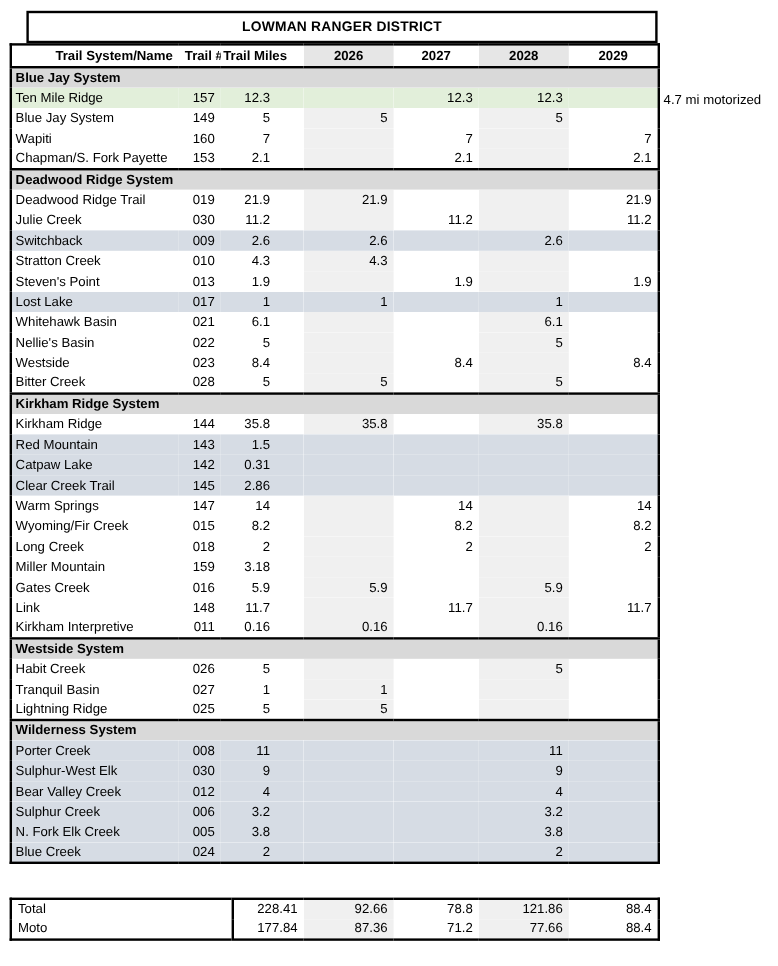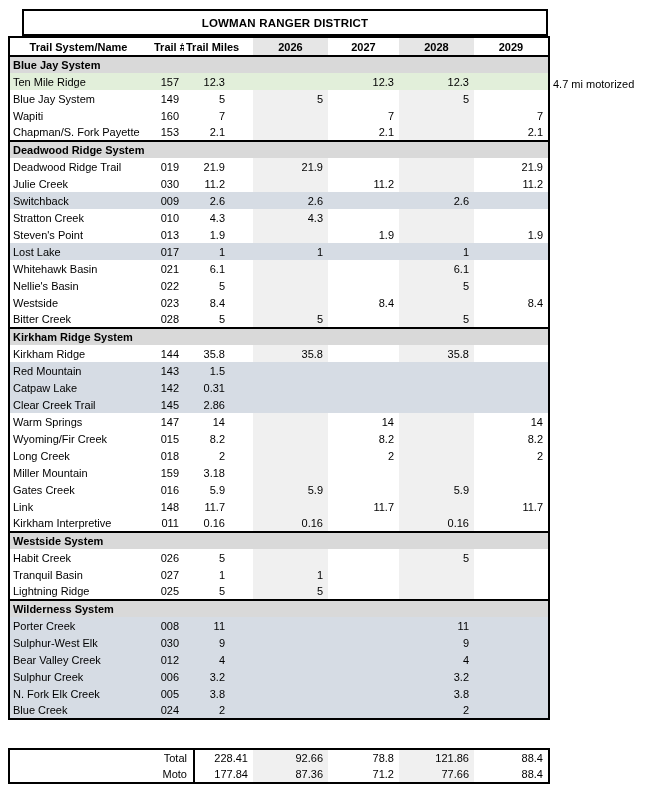--- a/index.html
+++ b/index.html
@@ -11,21 +11,21 @@
     display:flex;align-items:center;justify-content:center;
     font-weight:bold;font-size:11.5px;letter-spacing:.2px;
   }
 
   table{border-collapse:collapse;table-layout:fixed;}
   td,th{padding:0 5px;height:17px;box-sizing:border-box;overflow:hidden;
         white-space:nowrap;font-size:11px;vertical-align:middle;}
 
   .main-table{position:absolute;left:8px;top:36px;width:540px;border:2px solid var(--border);}
   .main-table thead th{height:19px;font-weight:bold;border-bottom:2px solid var(--border);}
-  th.c-name{text-align:center;padding-left:3px;margin-left:24px;}
+  th.c-name{text-align:right;padding-left:3px;margin-left:24px;}
   th.c-num{text-align:right;}
   th.c-miles{text-align:left;padding-left:2px;overflow:visible;}
   th.c-y{text-align:center;}
   thead th.shaded{background:var(--hband);}
 
   td.c-name{text-align:left;padding-left:3px;margin-left:20px;}
   td.c-num,td.c-miles,td.c-y{text-align:right;}
 
   .section-row td{
     background:var(--sectionbg);font-weight:bold;text-align:left;padding-left:3px;
@@ -34,21 +34,21 @@
   .row-green td{background:var(--greenbg);}
   .row-blue td{background:var(--bluebg);}
   .trail-row:not(.row-green):not(.row-blue) td.shaded{background:var(--band);}
 
   .annotation{
     position:absolute;left:553px;top:76px;height:17px;line-height:17px;
     white-space:nowrap;font-size:11px;
   }
 
   .summary-table{position:absolute;left:8px;top:748px;width:540px;border:2px solid var(--border);}
-  .summary-table td.c-label{text-align:right;border-right:2px solid var(--border);padding-right:6px;}
+  .summary-table td.c-label{border-right:2px solid var(--border);padding-right:6px;}
   .summary-table td.c-y,.summary-table td.c-mtotal{text-align:right;}
   .summary-table tr:not(.row-blue) td.shaded{background:var(--band);}
 </style>
 </head>
 <body>
 
 <div class="title-box">LOWMAN RANGER DISTRICT</div>
 
 <table class="main-table">
   <colgroup>

